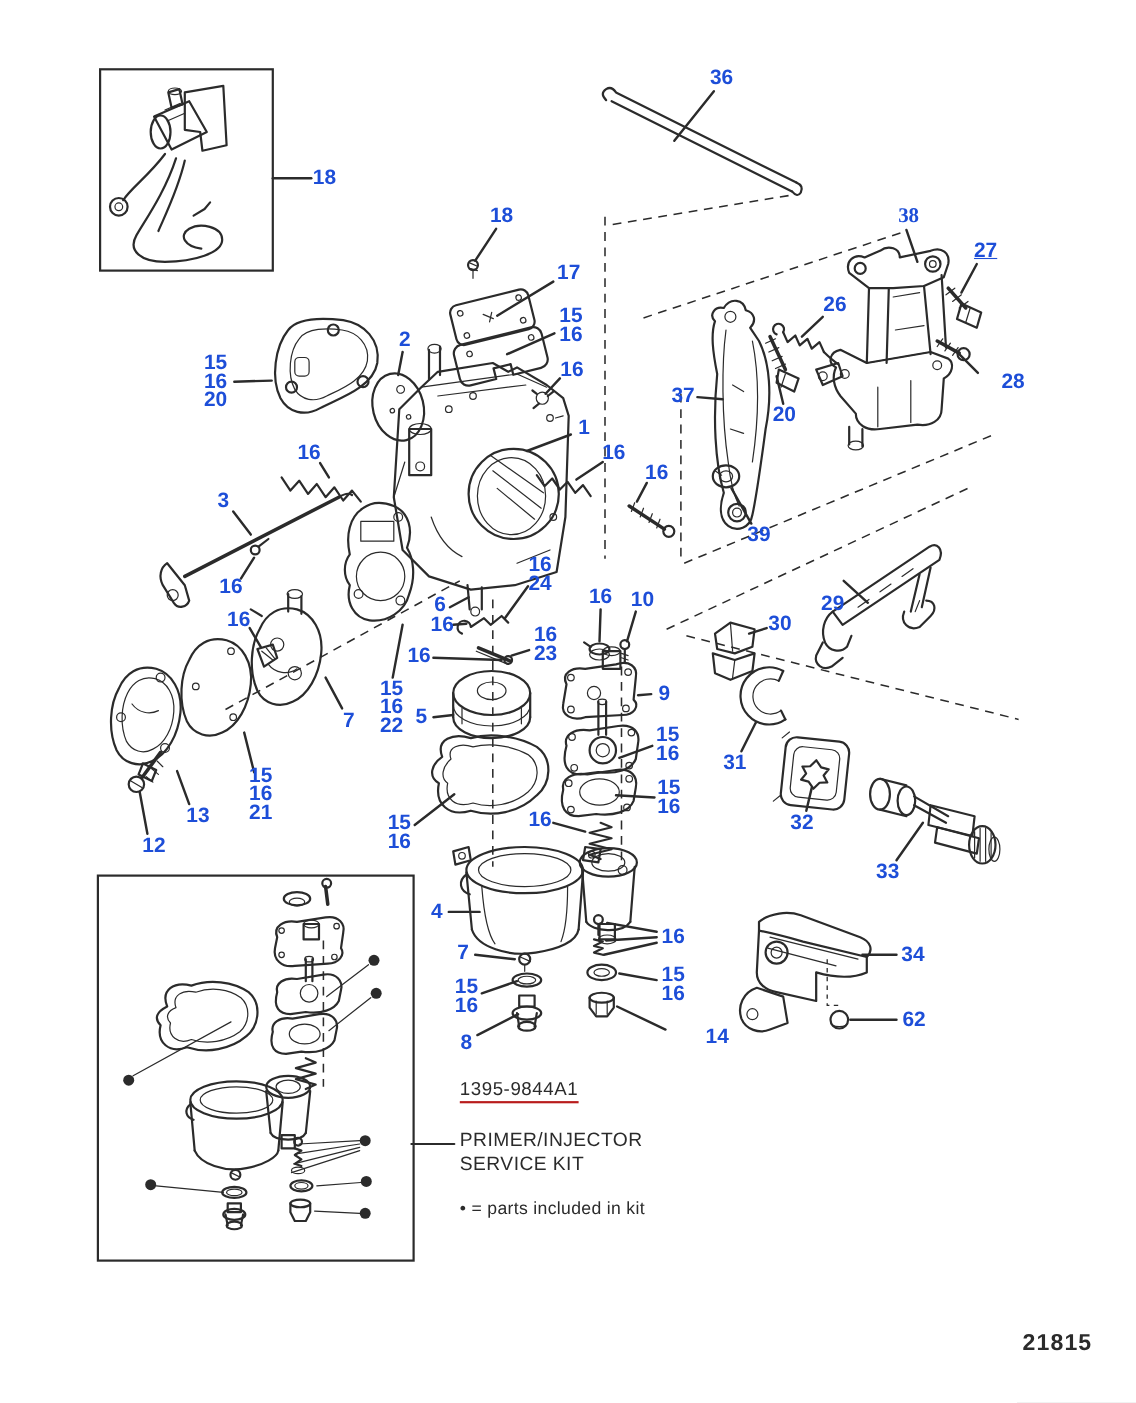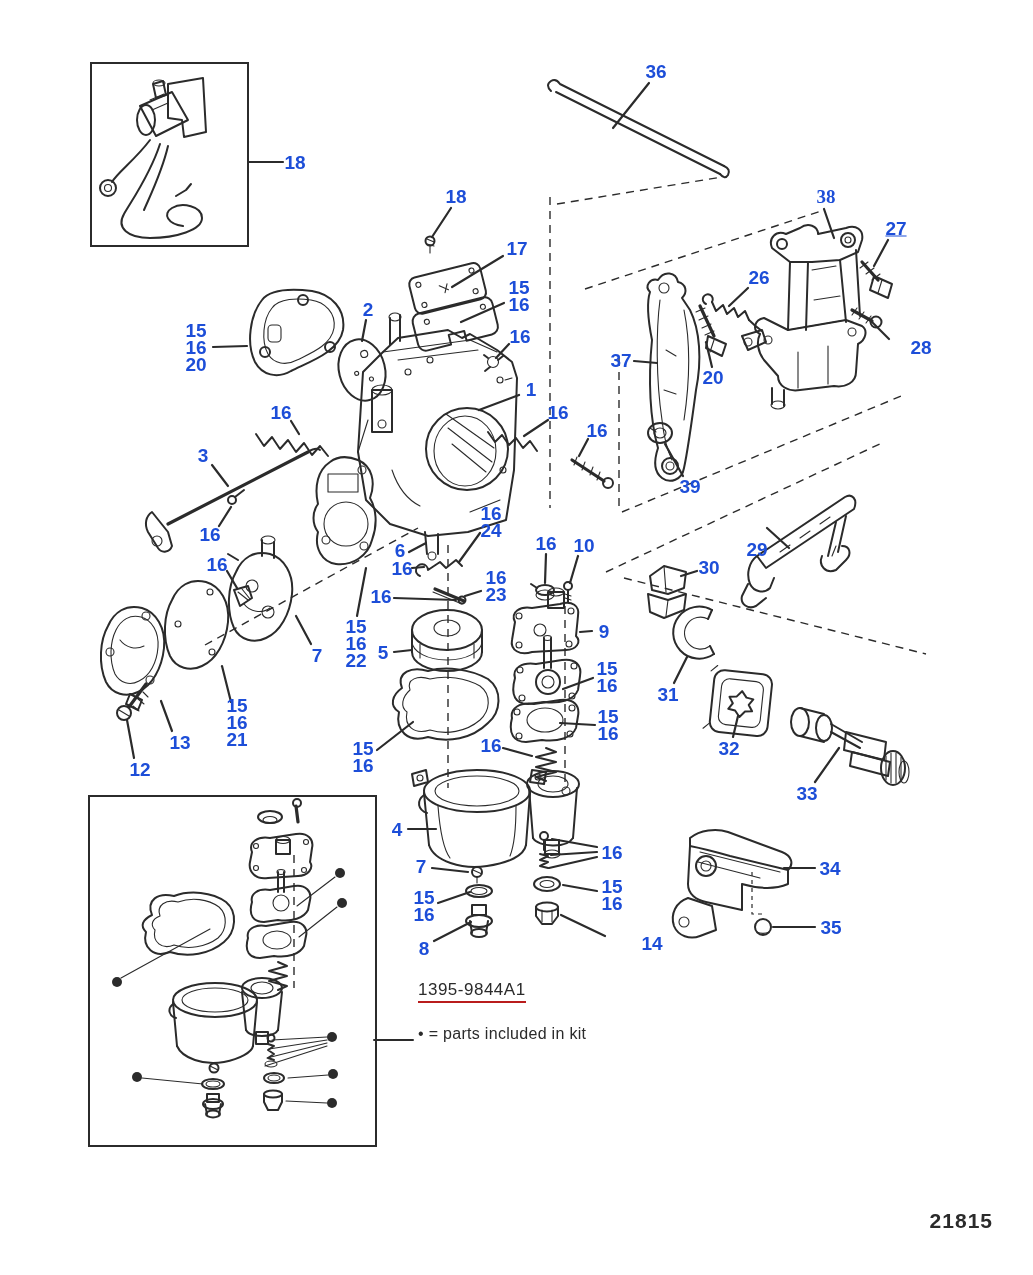--- a/index.html
+++ b/index.html
@@ -548,20 +548,24 @@
         <line x1="767" y1="528" x2="789" y2="548"></line>
         <line x1="697" y1="571" x2="681" y2="576"></line>
         <line x1="674" y1="683" x2="687" y2="657"></line>
         <line x1="733" y1="737" x2="738" y2="716"></line>
         <line x1="815" y1="782" x2="839" y2="748"></line>
       </g>
   </svg>
 
   <div id="kit-text">
     <div id="kit-part-number">1395-9844A1</div>
+    <div id="kit-title">
+      <div>PRIMER/INJECTOR</div>
+      <div>SERVICE KIT</div>
+    </div>
     <div id="kit-legend">• = parts included in kit</div>
   </div>
 
   <div id="drawing-number">21815</div>
 <div class="cl" style="left: 295px; top: 162px;">18</div>
     <div class="cl" style="left: 656px; top: 71px;">36</div>
     <div class="cl" style="left: 456px; top: 196px;">18</div>
     <div class="cl" style="left: 517px; top: 248px;">17</div>
     <div class="cl" style="left: 519px; top: 296px;">15
 16</div>
@@ -614,19 +618,19 @@
     <div class="cl" style="left: 397px; top: 829px;">4</div>
     <div class="cl" style="left: 421px; top: 866px;">7</div>
     <div class="cl" style="left: 424px; top: 906px;">15
 16</div>
     <div class="cl" style="left: 424px; top: 948px;">8</div>
     <div class="cl" style="left: 612px; top: 852px;">16</div>
     <div class="cl" style="left: 612px; top: 895px;">15
 16</div>
     <div class="cl" style="left: 616px; top: 943px; margin-left: 36px;">14</div>
     <div class="cl" style="left: 830px; top: 868px;">34</div>
-    <div class="cl" style="left: 831px; top: 927px;">35</div>
+    <div class="cl" style="left: 831px; top: 927px;">62</div>
     <div class="cl" style="left: 757px; top: 518px; margin-top: 31px;">29</div>
     <div class="cl" style="left: 709px; top: 567px;">30</div>
     <div class="cl" style="left: 668px; top: 694px;">31</div>
     <div class="cl" style="left: 729px; top: 748px;">32</div>
     <div class="cl" style="left: 807px; top: 793px;">33</div>
   </div>
 
 </body></html>

